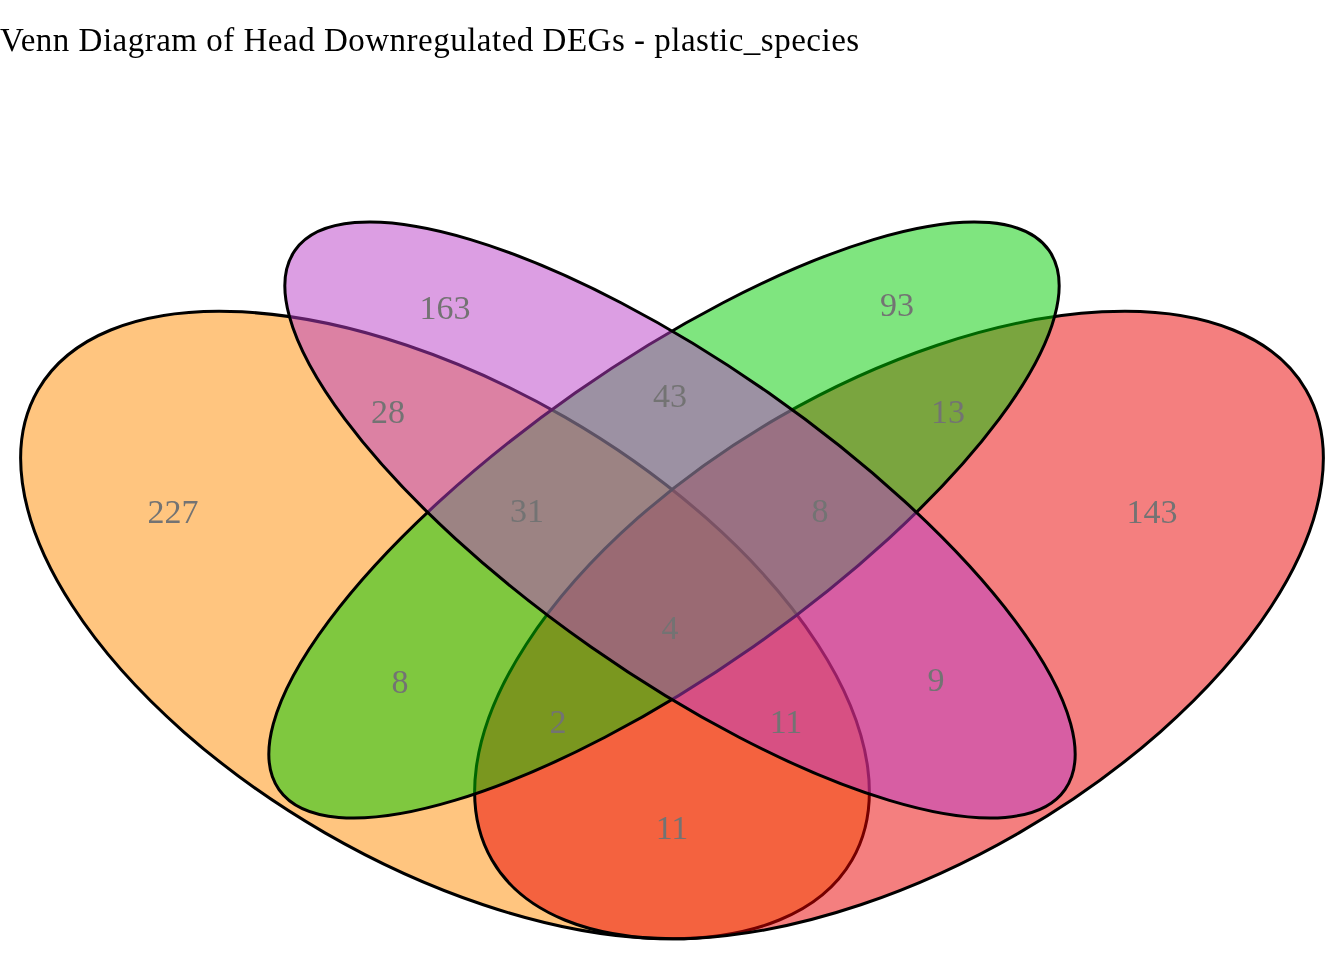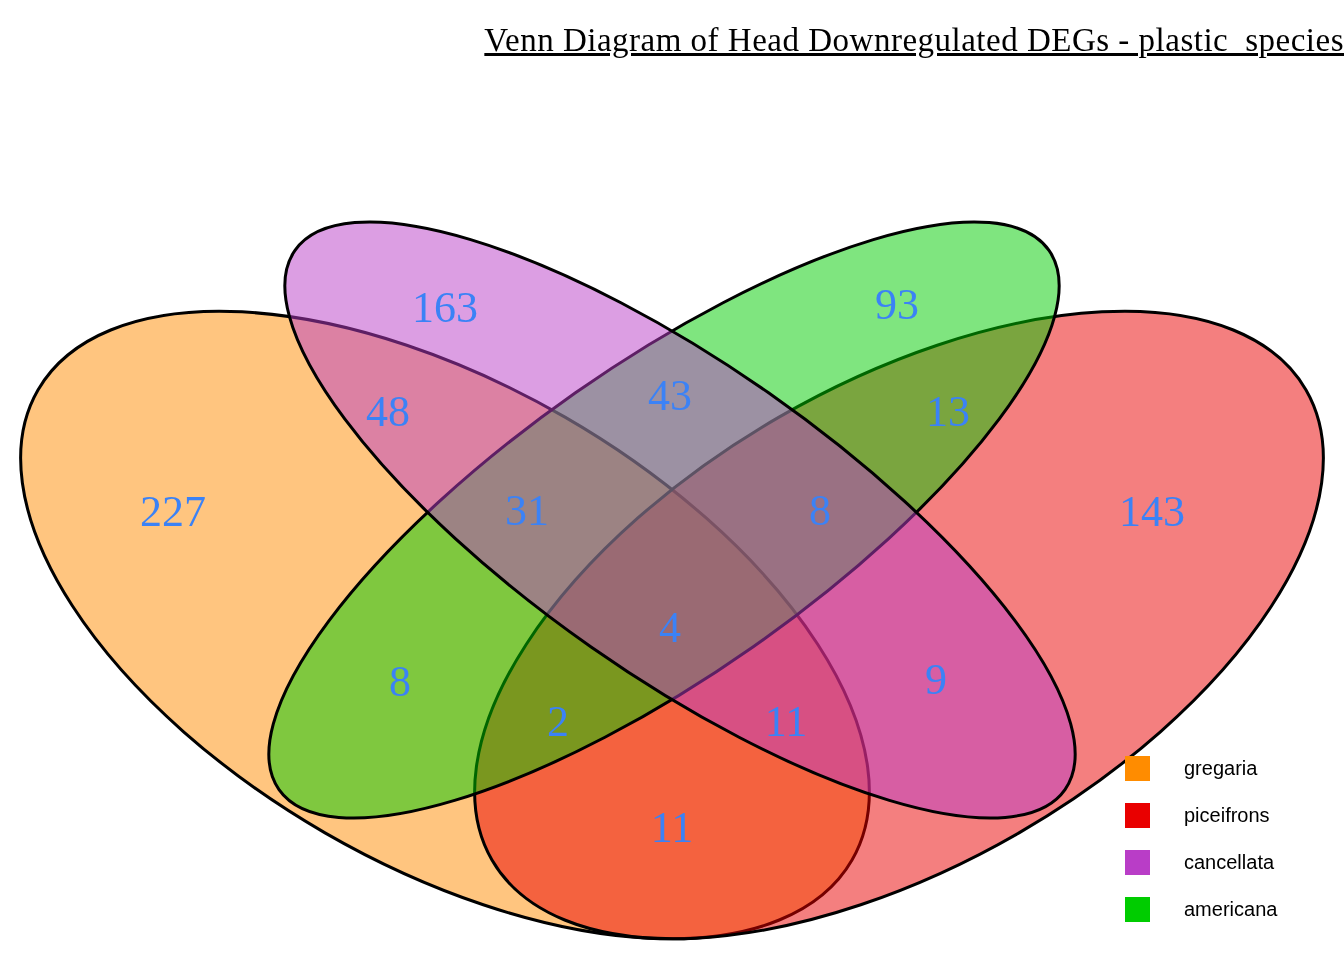--- a/index.html
+++ b/index.html
@@ -13,36 +13,35 @@
     height: 960px;
     background: #ffffff;
     overflow: hidden;
     font-family: "Liberation Serif", serif;
   }
   .chart-title {
     position: absolute;
     top: 22px;
     left: 0;
     width: 100%;
-    text-align: right;
+    text-align: left;
     font-size: 33px;
     color: #000000;
     letter-spacing: 0.5px;
-    text-decoration: underline;
   }
   svg.venn {
     position: absolute;
     left: 0;
     top: 0;
   }
   .region-label {
     position: absolute;
     transform: translate(-50%, -50%);
-    font-size: 44px;
-    color: #3b82f6;
+    font-size: 34px;
+    color: #737373;
     white-space: nowrap;
     line-height: 1;
   }
   .legend {
     position: absolute;
     left: 1125px;
     top: 756px;
     display: flex;
     flex-direction: column;
     gap: 22px;
@@ -72,44 +71,26 @@
     <ellipse cx="445" cy="625" rx="470" ry="240" transform="rotate(30 445 625)" fill-opacity="0.5" stroke="#000000" stroke-width="3" fill="#FF8C00"></ellipse>
     <ellipse cx="899" cy="625" rx="470" ry="240" transform="rotate(-30 899 625)" fill-opacity="0.5" stroke="#000000" stroke-width="3" fill="#E90000"></ellipse>
     <ellipse cx="664" cy="520" rx="470" ry="155" transform="rotate(-35 664 520)" fill-opacity="0.5" stroke="#000000" stroke-width="3" fill="#00CC00"></ellipse>
     <ellipse cx="680" cy="520" rx="470" ry="155" transform="rotate(35 680 520)" fill-opacity="0.5" stroke="#000000" stroke-width="3" fill="#B93DC7"></ellipse>
   </svg>
 
   <div class="region-label" style="left:173px; top:512px">227</div>
   <div class="region-label" style="left:445px; top:308px">163</div>
   <div class="region-label" style="left:897px; top:305px">93</div>
   <div class="region-label" style="left:1152px; top:512px">143</div>
-  <div class="region-label" style="left:388px; top:412px">48</div>
+  <div class="region-label" style="left:388px; top:412px">28</div>
   <div class="region-label" style="left:670px; top:396px">43</div>
   <div class="region-label" style="left:948px; top:412px">13</div>
   <div class="region-label" style="left:527px; top:511px">31</div>
   <div class="region-label" style="left:820px; top:511px">8</div>
   <div class="region-label" style="left:670px; top:628px">4</div>
   <div class="region-label" style="left:400px; top:682px">8</div>
   <div class="region-label" style="left:936px; top:680px">9</div>
   <div class="region-label" style="left:558px; top:722px">2</div>
   <div class="region-label" style="left:786px; top:722px">11</div>
   <div class="region-label" style="left:672px; top:828px">11</div>
 
-  <div class="legend">
-    <div class="legend-row">
-      <div class="swatch" style="background-color: rgb(255, 140, 0);"></div>
-      <span>gregaria</span>
-    </div>
-    <div class="legend-row">
-      <div class="swatch" style="background-color: rgb(233, 0, 0);"></div>
-      <span>piceifrons</span>
-    </div>
-    <div class="legend-row">
-      <div class="swatch" style="background-color: rgb(185, 61, 199);"></div>
-      <span>cancellata</span>
-    </div>
-    <div class="legend-row">
-      <div class="swatch" style="background-color: rgb(0, 204, 0);"></div>
-      <span>americana</span>
-    </div>
-  </div>
 
 </div>
 
 </body></html>

